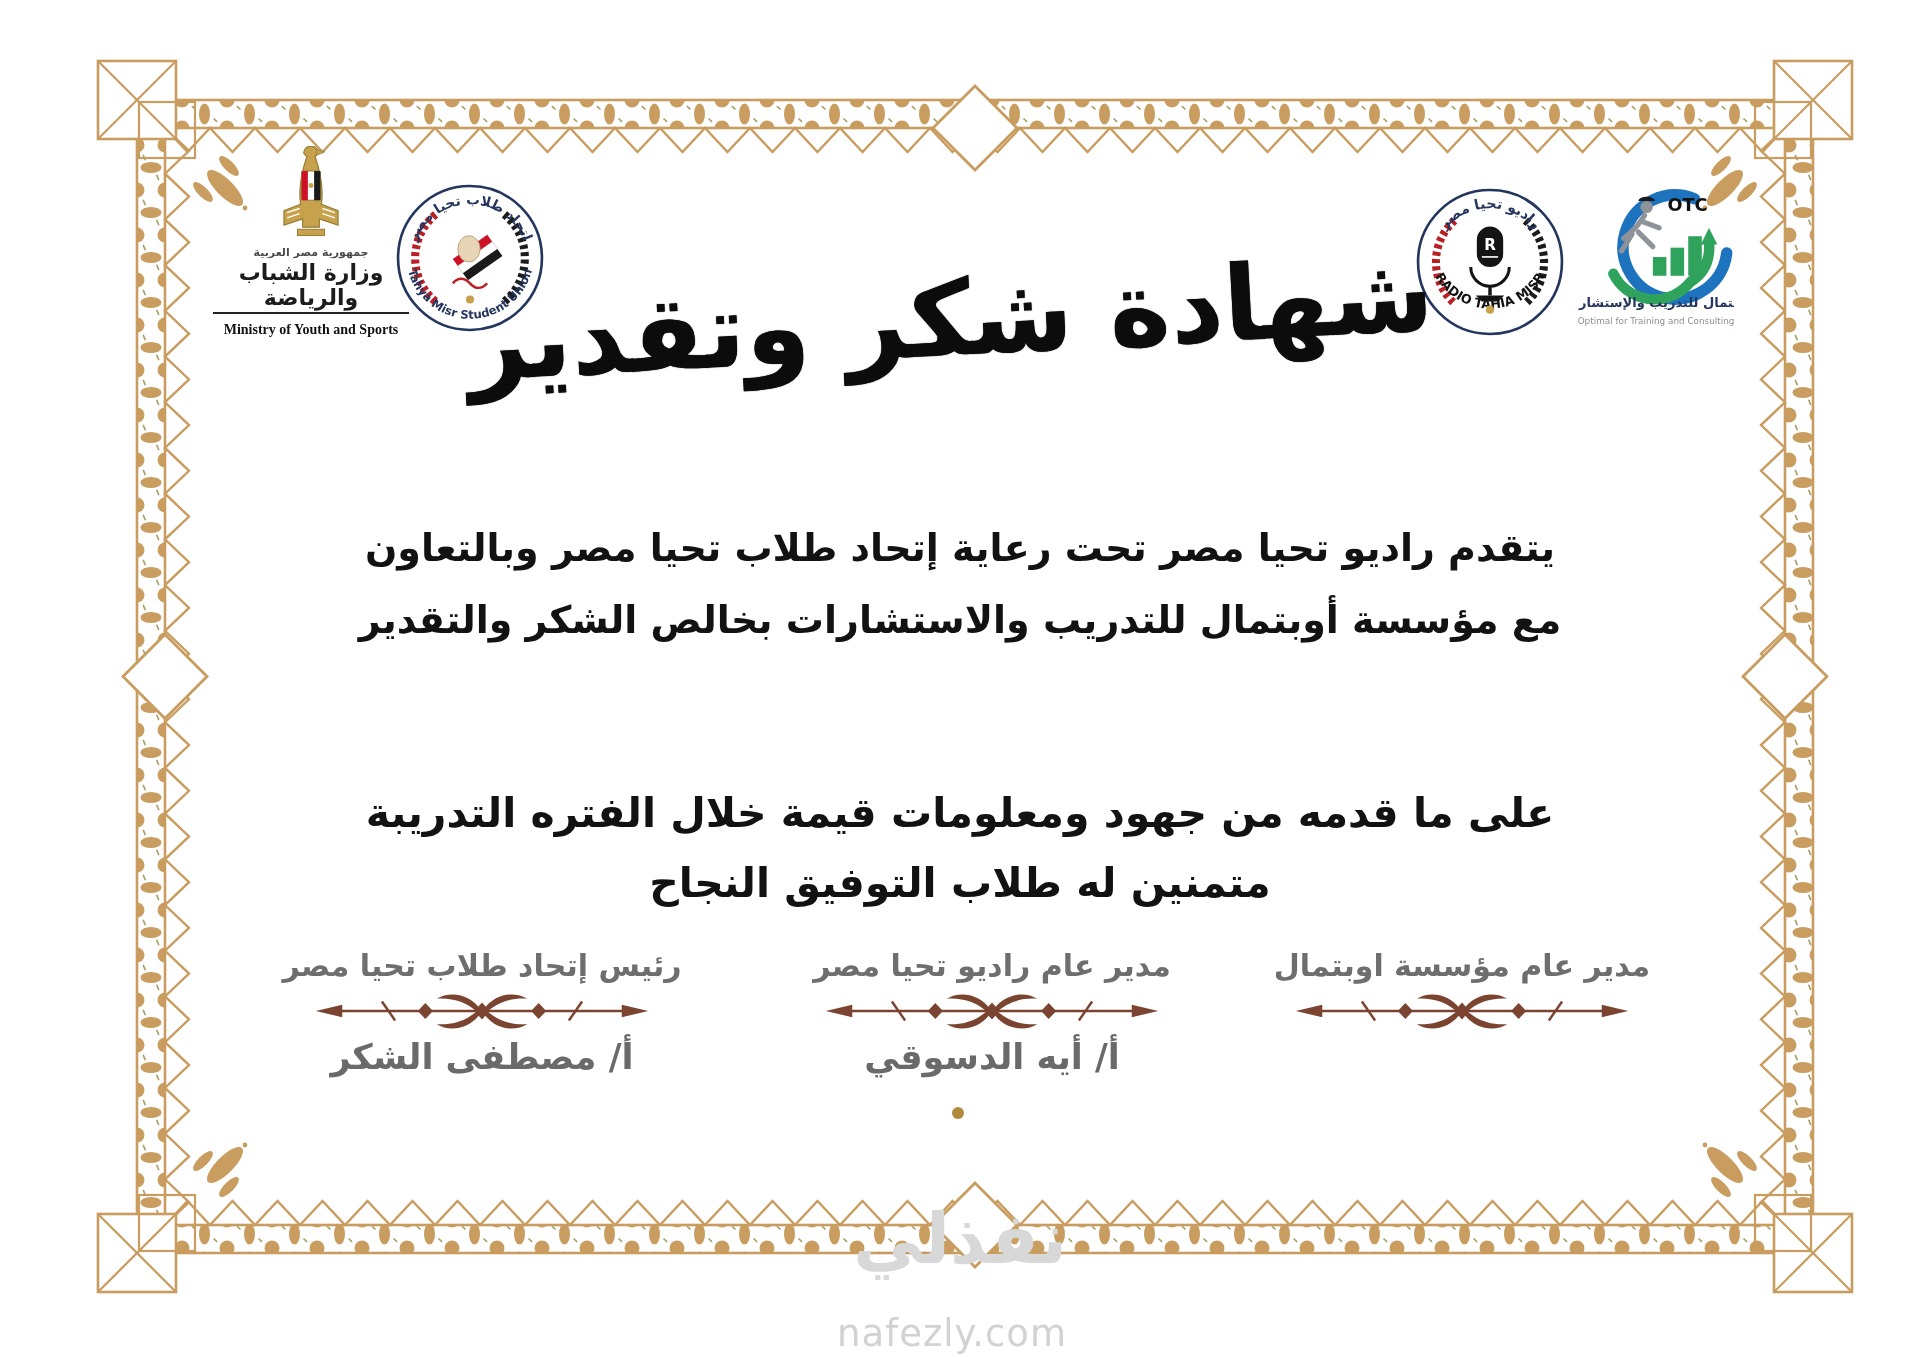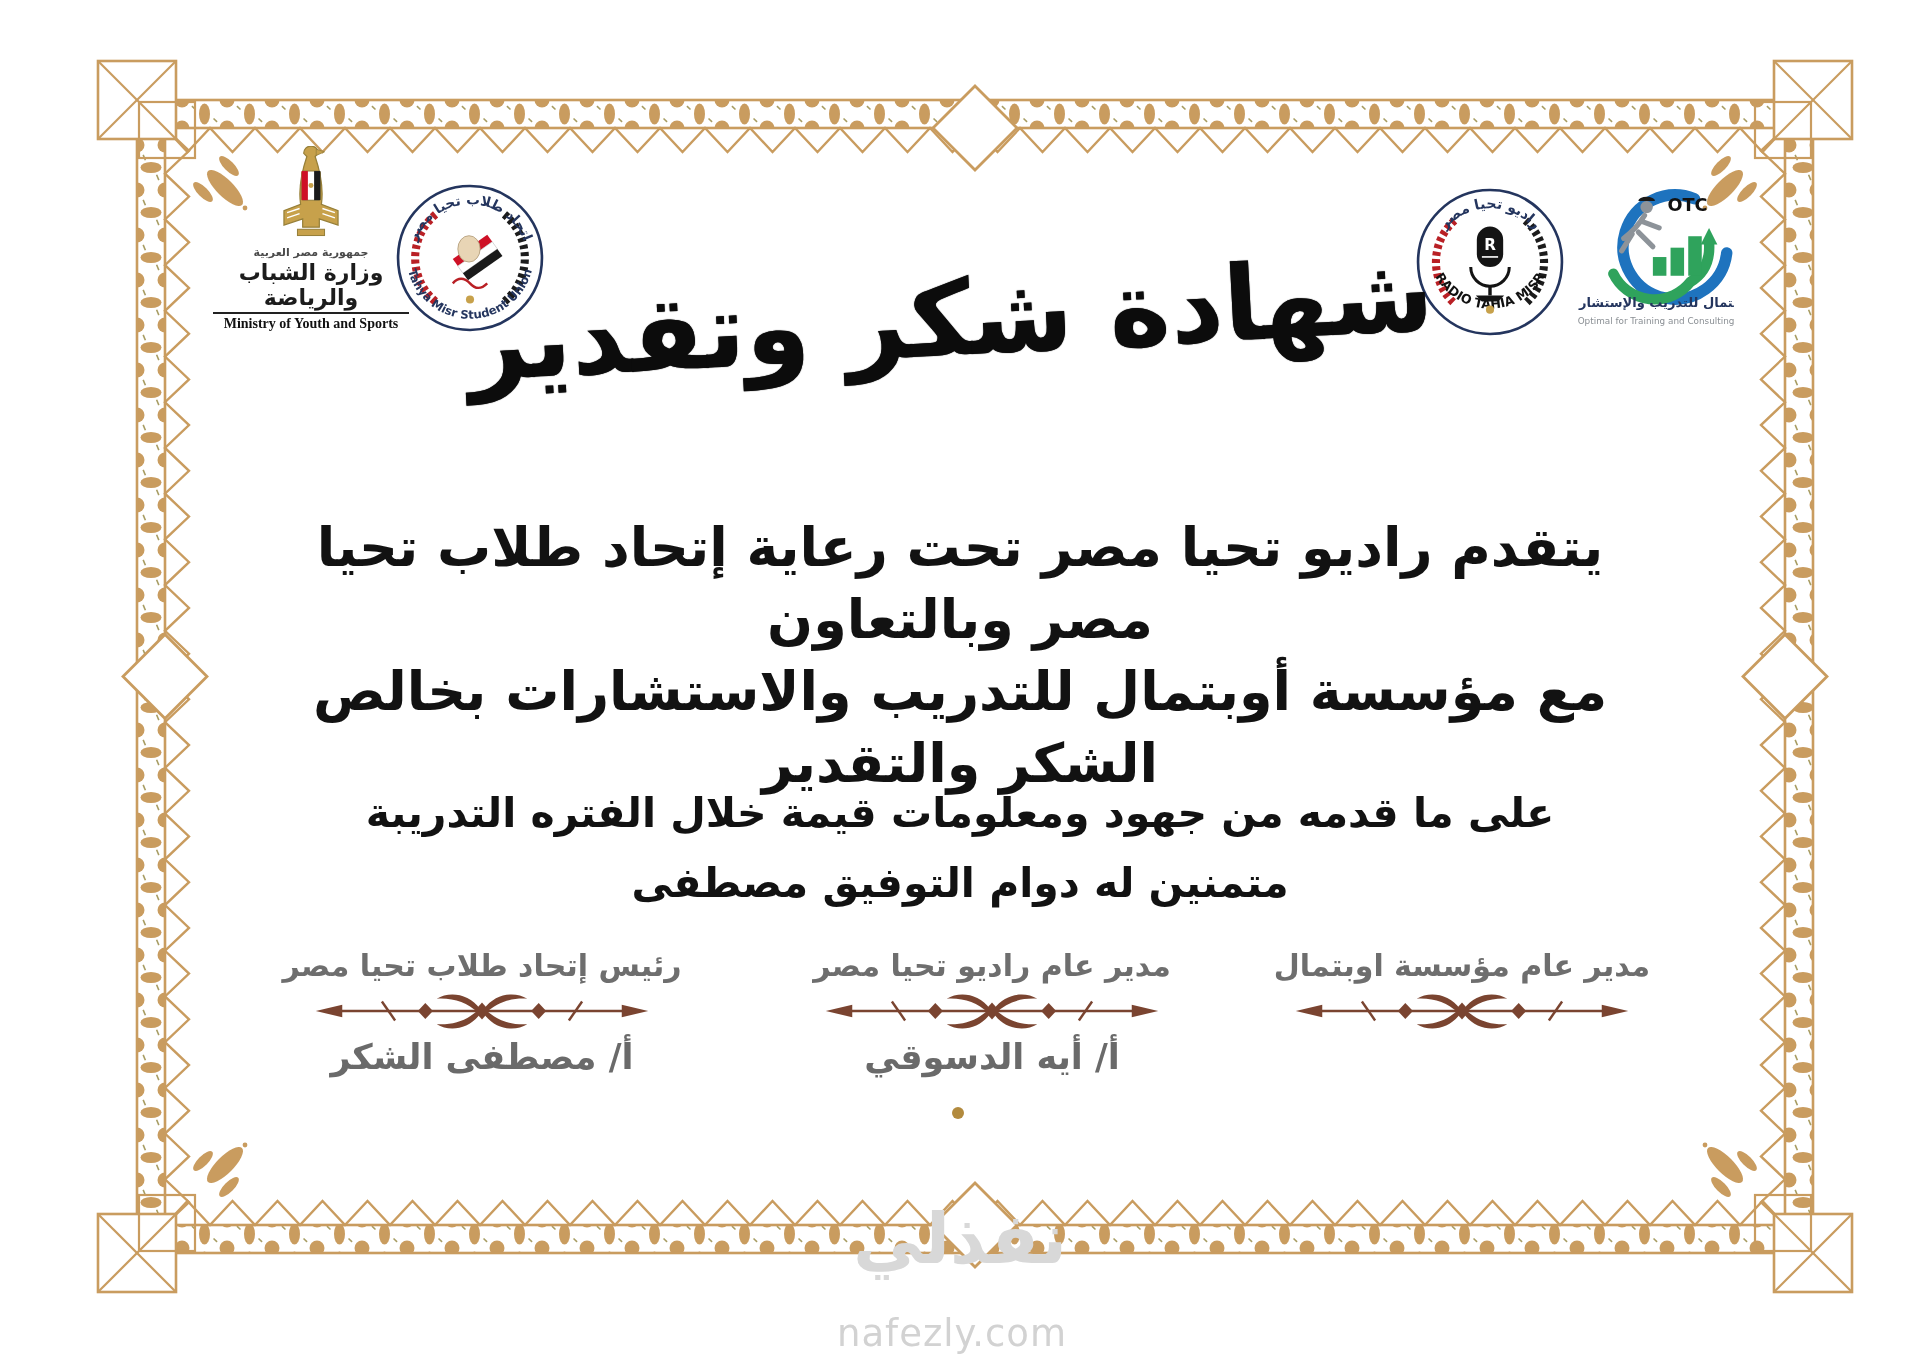--- a/index.html
+++ b/index.html
@@ -5,29 +5,29 @@
   html,body{margin:0;padding:0;background:#fff;}
   .page{position:relative;width:1920px;height:1357px;background:#ffffff;overflow:hidden;
         font-family:"DejaVu Sans",sans-serif;}
   .abs{position:absolute;}
   
   .logo-svg text{font-family:"DejaVu Sans",sans-serif;}
   .ministry{left:213px;top:146px;width:196px;height:170px;text-align:center;}
   .ministry .l1{font-size:11px;color:#4a4a4a;font-weight:bold;letter-spacing:1px;}
   .ministry .l2{font-size:22px;color:#1c1c1c;font-weight:bold;margin-top:1px;}
   .ministry .l3{font-size:14px;color:#111;font-weight:bold;font-family:"Liberation Serif",serif;
-                border-top:2px solid #222;padding-top:2px;margin-top:2px;}
+                border-top:2px solid #222;padding-top:8px;margin-top:2px;}
   
   .cert-title{left:50%;top:258px;transform:translateX(-51%) rotate(-3deg);
       font-size:104px;font-weight:bold;color:#0c0c0c;letter-spacing:-3px;white-space:nowrap;
       text-shadow:0 0 1px #000;}
   
   .para{left:260px;width:1400px;text-align:center;direction:rtl;color:#121212;font-weight:bold;}
   .para .ln{display:block;}
-  .para1{top:512px;font-size:54px;line-height:72px;}
+  .para1{top:512px;font-size:38px;line-height:72px;}
   .para2{top:778px;font-size:41px;line-height:70px;}
   
   .sig{width:420px;text-align:center;direction:rtl;top:948px;}
   .sig .sig-title{font-size:30px;font-weight:bold;color:#6e6e6e;}
   .sig .sig-name{font-size:35px;font-weight:bold;color:#6a6a6a;margin-top:4px;}
   .sig svg.divider{width:340px;height:44px;margin:6px auto 2px auto;display:block;}
   .sig-dot{left:952px;top:1107px;width:12px;height:12px;border-radius:50%;background:#b28a3e;}
   
   .wm-ar{left:0;right:0;top:1198px;text-align:center;font-size:70px;font-weight:bold;color:#d8d8d8;}
   .wm-en{left:0;right:16px;top:1312px;text-align:center;font-size:37px;color:#d2d2d2;letter-spacing:1px;}
@@ -214,21 +214,21 @@
   </svg>
 
   <div class="abs cert-title">شهادة شكر وتقدير</div>
 
   <div class="abs para para1">
     <span class="ln">يتقدم راديو تحيا مصر تحت رعاية إتحاد طلاب تحيا مصر وبالتعاون</span>
     <span class="ln">مع مؤسسة أوبتمال للتدريب والاستشارات بخالص الشكر والتقدير</span>
   </div>
   <div class="abs para para2">
     <span class="ln">على ما قدمه من جهود ومعلومات قيمة خلال الفتره التدريبة</span>
-    <span class="ln">متمنين له دوام التوفيق مصطفى</span>
+    <span class="ln">متمنين له طلاب التوفيق النجاح</span>
   </div>
 
   <div class="abs sig" style="left:1252px">
     <div class="sig-title">مدير عام مؤسسة اوبتمال</div>
     <svg class="divider" viewBox="0 0 360 44">
         <use href="#divider-def"></use>
       </svg>
   </div>
 
   <div class="abs sig" style="left:782px">

